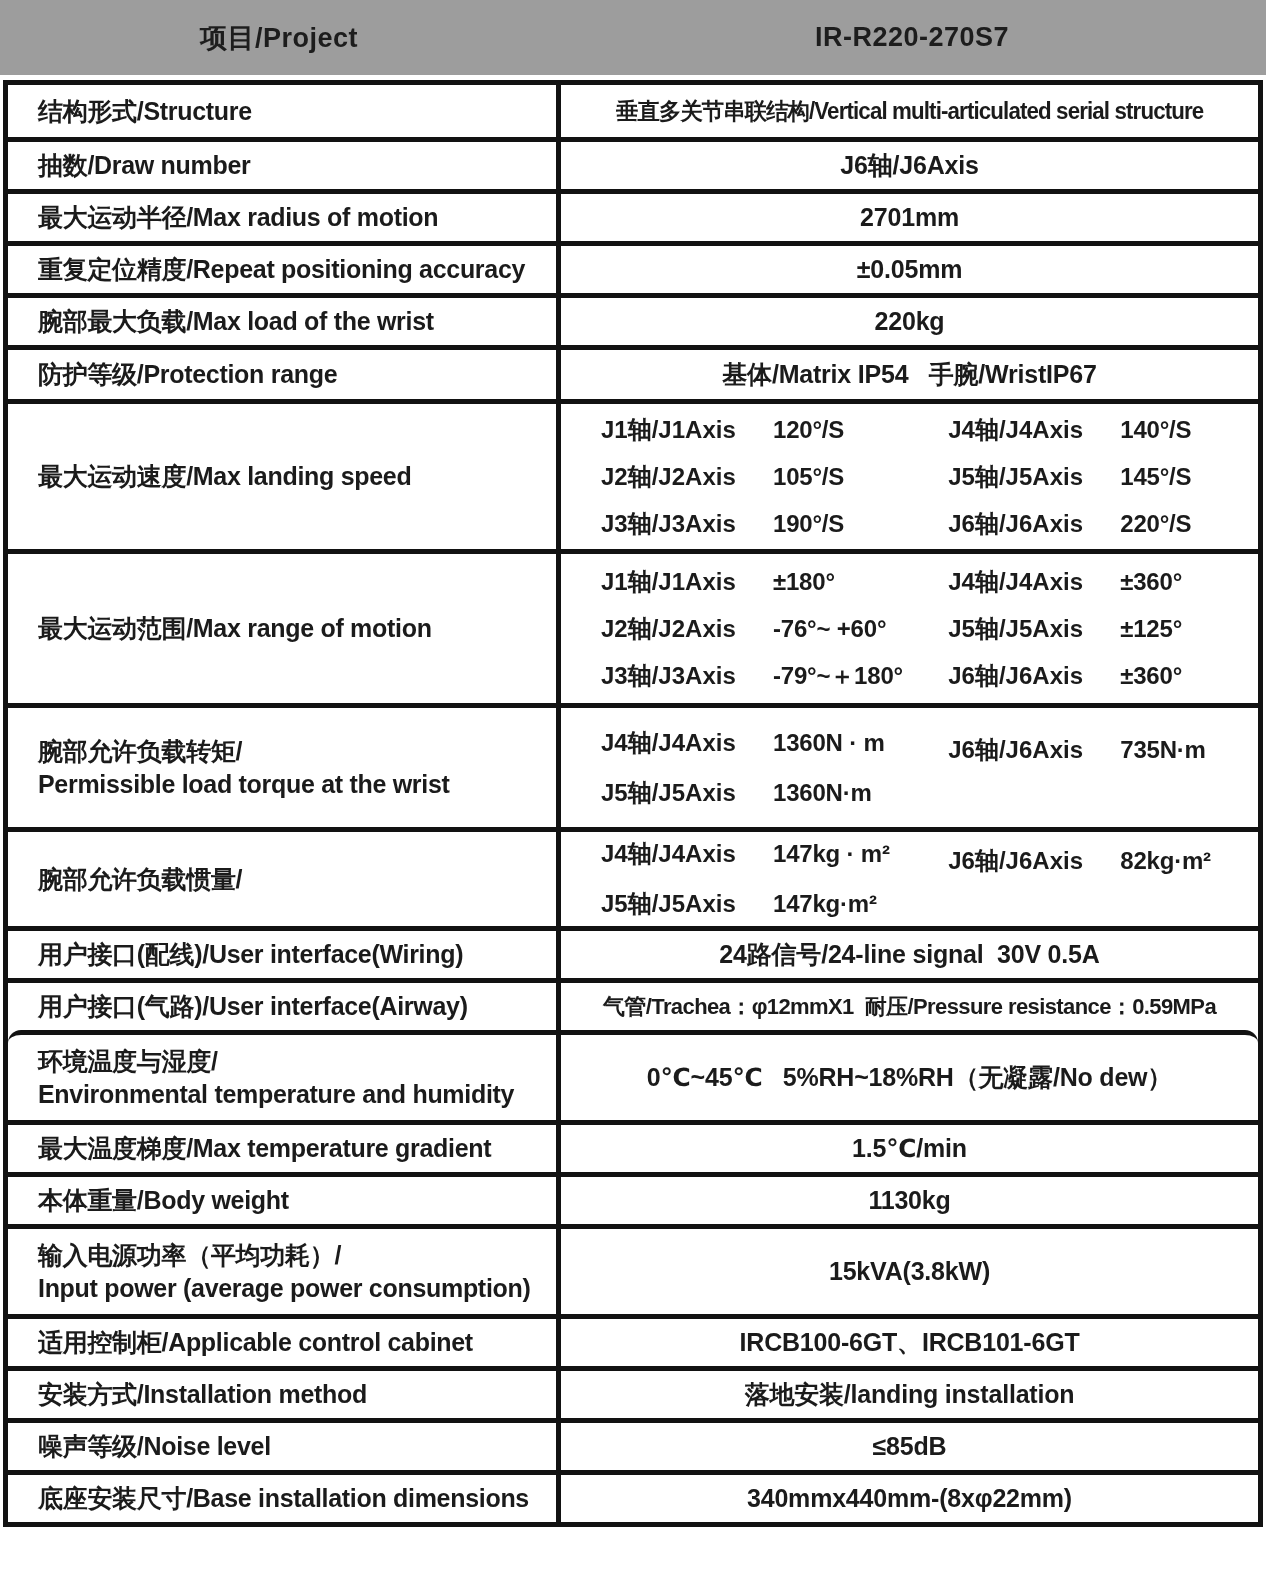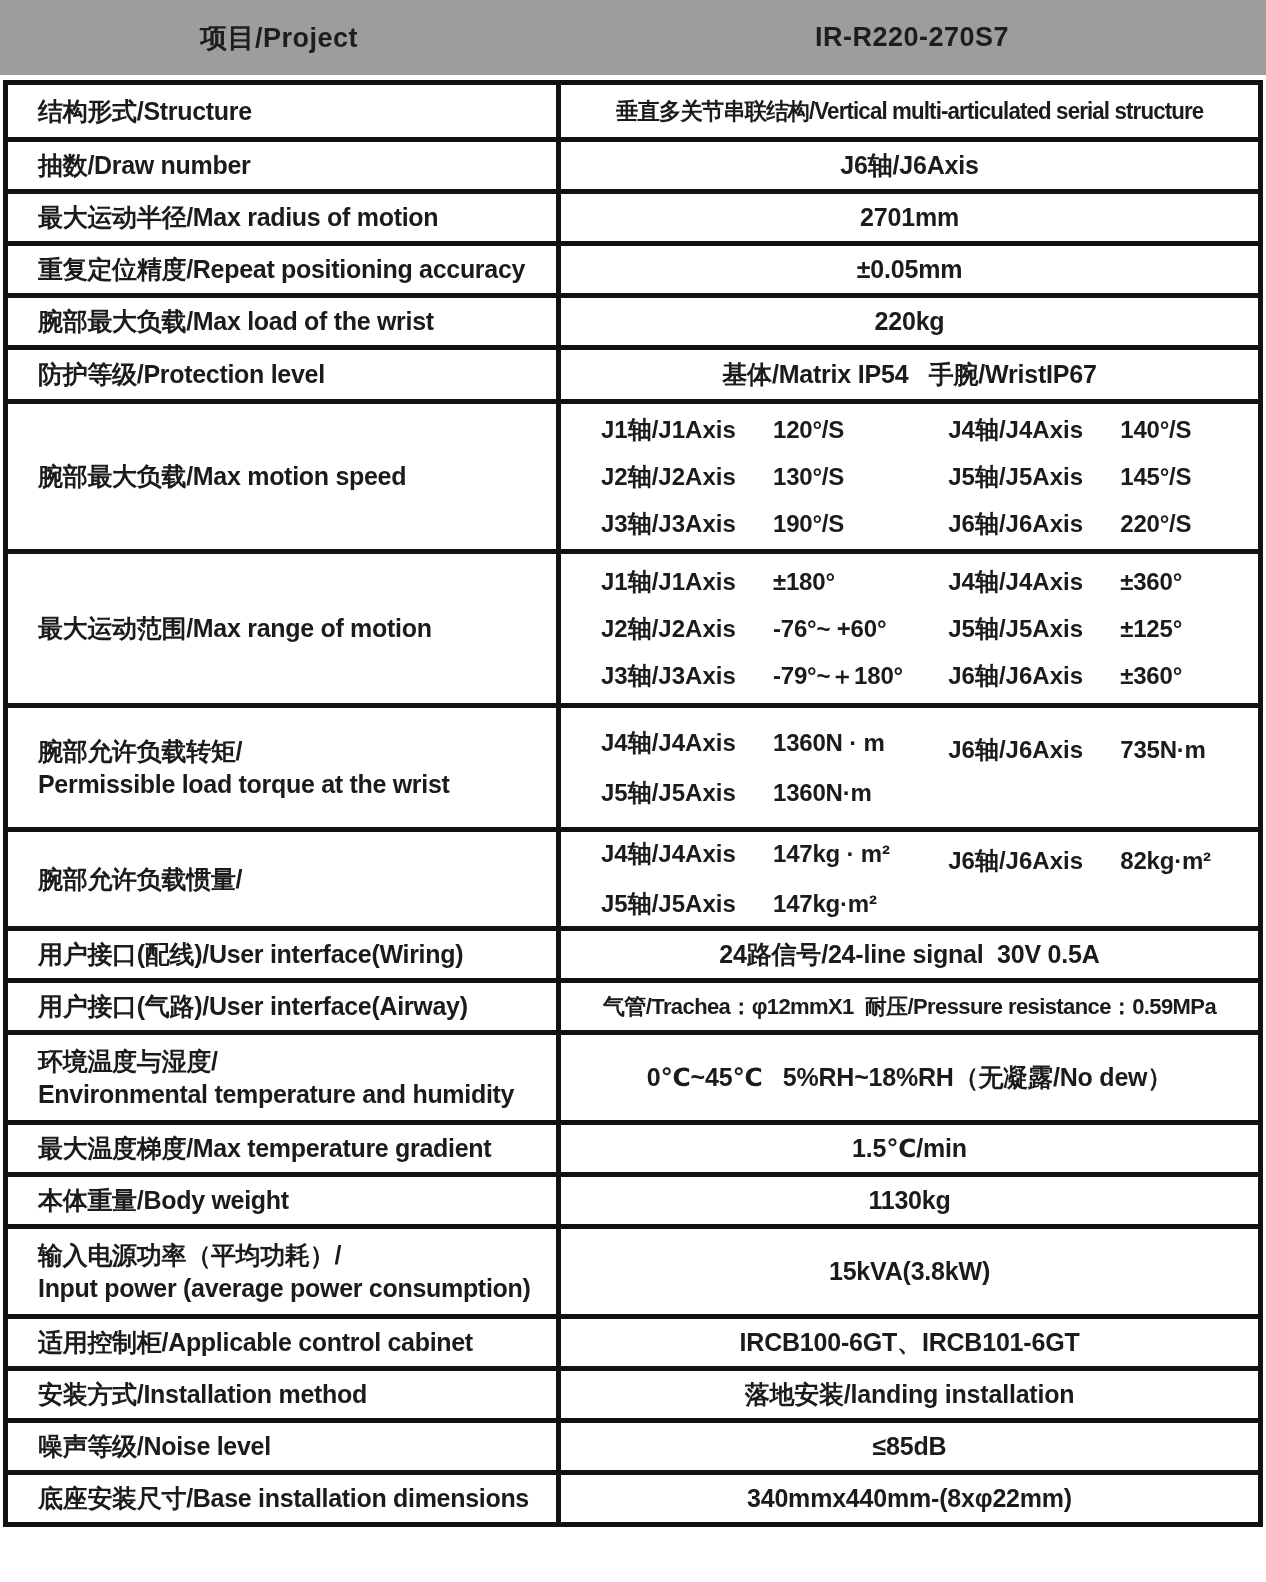--- a/index.html
+++ b/index.html
@@ -103,21 +103,21 @@
   .axis-item{display:flex;align-items:baseline;font-size:24px;font-weight:600;}
   .axis-label{min-width:172px;white-space:pre;}
   .axis-value{white-space:pre;letter-spacing:-0.2px;}
 
   
   #rows .row:nth-child(7){min-height:150px;}   
   #rows .row:nth-child(8){min-height:154px;}   
   #rows .row:nth-child(9){min-height:124px;}   
   #rows .row:nth-child(10){min-height:92px;}   
   #rows .row:nth-child(6){min-height:54px;}    
-  #rows .row:nth-child(13){min-height:90px;}   
+  #rows .row:nth-child(13){min-height:90px;border-radius:13px;}   
   #rows .row:nth-child(16){min-height:90px;}   
   #rows .row:nth-child(1) .value-text{font-size:23px;letter-spacing:-0.9px;transform:scaleX(0.97);}
 </style>
 </head>
 <body>
 
 <div class="page">
   <div class="header-bar">
     <div class="header-cell left">项目/Project</div>
     <div class="header-cell right">IR-R220-270S7</div>
@@ -158,39 +158,39 @@
       <div class="row">
         <div class="label-cell">
           <div class="label-line">腕部最大负载/Max load of the wrist</div>
         </div>
         <div class="value-cell">
           <span class="value-text">220kg</span>
         </div>
       </div>
       <div class="row">
         <div class="label-cell">
-          <div class="label-line">防护等级/Protection level</div>
+          <div class="label-line">防护等级/Protection range</div>
         </div>
         <div class="value-cell">
           <span class="value-text">基体/Matrix IP54   手腕/WristIP67</span>
         </div>
       </div>
       <div class="row">
         <div class="label-cell">
-          <div class="label-line">腕部最大负载/Max motion speed</div>
+          <div class="label-line">最大运动速度/Max landing speed</div>
         </div>
         <div class="value-cell axes">
           <div class="axis-col col1">
             <div class="axis-item">
               <span class="axis-label">J1轴/J1Axis</span>
               <span class="axis-value">120°/S</span>
             </div>
             <div class="axis-item">
               <span class="axis-label">J2轴/J2Axis</span>
-              <span class="axis-value">130°/S</span>
+              <span class="axis-value">105°/S</span>
             </div>
             <div class="axis-item">
               <span class="axis-label">J3轴/J3Axis</span>
               <span class="axis-value">190°/S</span>
             </div>
           </div>
           <div class="axis-col col2">
             <div class="axis-item">
               <span class="axis-label">J4轴/J4Axis</span>
               <span class="axis-value">140°/S</span>

